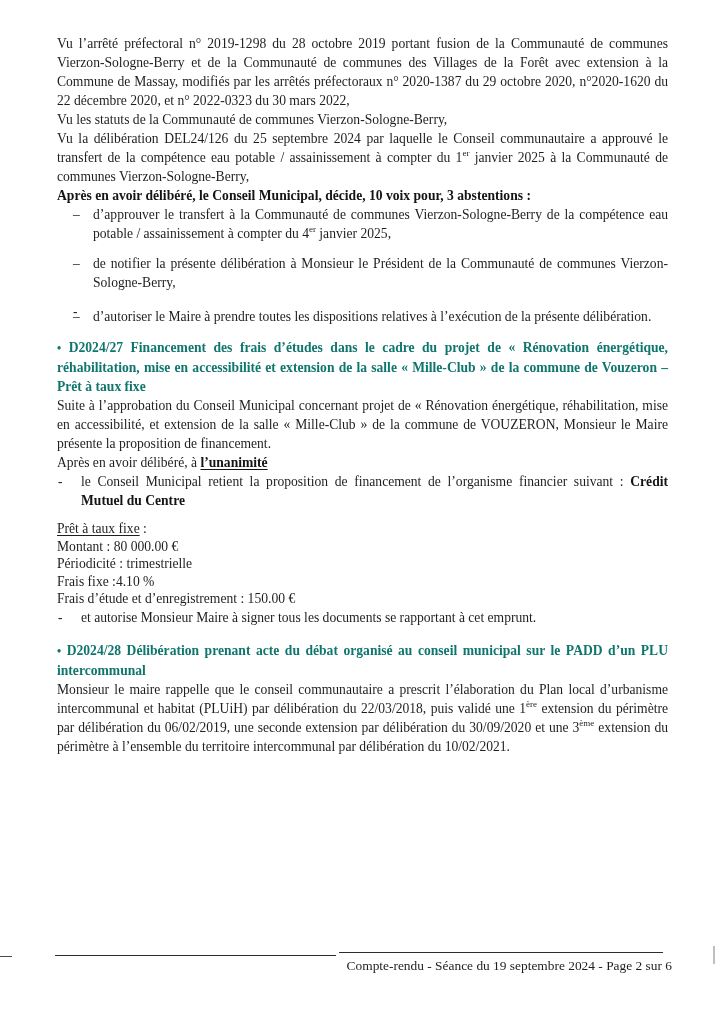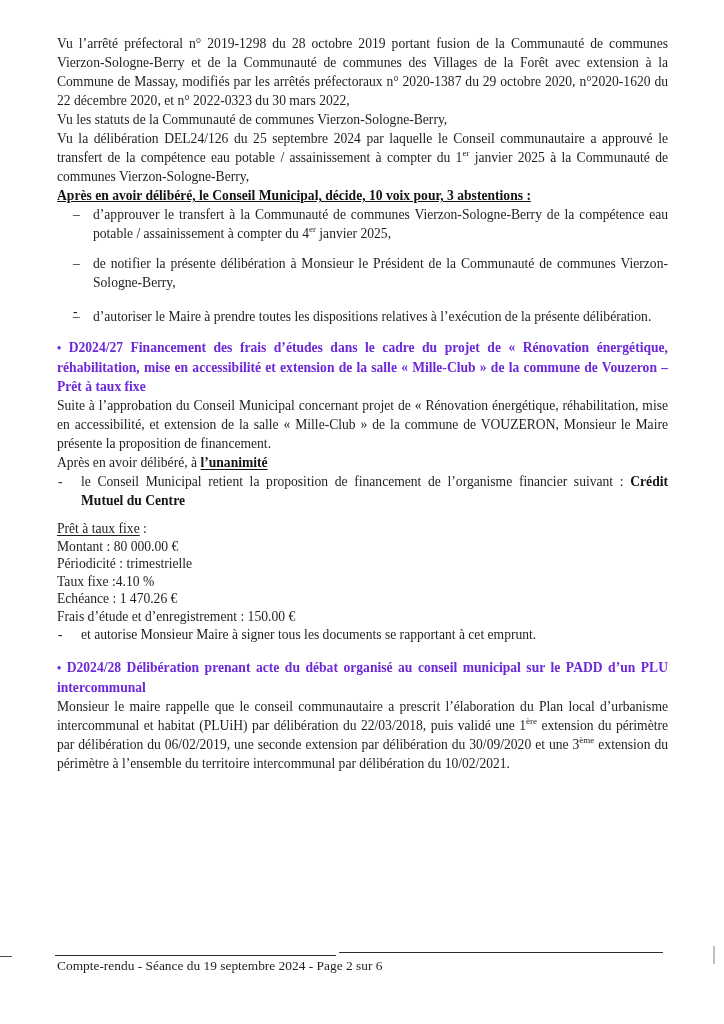--- a/index.html
+++ b/index.html
@@ -28,49 +28,49 @@
   sup { font-size: 9px; line-height: 0; vertical-align: super; }
 
   .mb7  { margin-bottom: 7px; }
   .mb8  { margin-bottom: 8px; }
   .mb10 { margin-bottom: 10px; }
   .mb11 { margin-bottom: 11px; }
   .mb12 { margin-bottom: 12px; }
   .mb14 { margin-bottom: 14px; }
   .mb15 { margin-bottom: 15px; }
   .mb18 { margin-bottom: 18px; }
-  .mb19 { margin-bottom: 19px; text-decoration: underline; }
+  .mb19 { margin-bottom: 19px; }
 
   .li { position: relative; }
   .li-a { padding-left: 36px; }
   .li-a .marker { position: absolute; left: 16px; top: 0; }
   .li-b { padding-left: 24px; }
   .li-b .marker { position: absolute; left: 1px; top: 0; }
 
   .loan p { line-height: 17.5px; }
 
-  .heading { font-weight: bold; color: #6d28d9; }
+  .heading { font-weight: bold; color: #0f766e; }
   .heading .bullet { font-size: 12px; }
 
   
   .footer-rule-a {
     position: absolute; left: 55px; top: 955px; width: 281px; height: 0;
     border-top: 1.6px solid #2d2d2d;
   }
   .footer-rule-b {
     position: absolute; left: 339px; top: 952px; width: 324px; height: 0;
     border-top: 1.6px solid #2d2d2d;
   }
   .edge-dash {
     position: absolute; left: 0; top: 956px; width: 12px; height: 0;
     border-top: 1.5px solid #4a4a4a;
   }
   .footer-text {
     position: absolute; left: 57px; top: 957px; width: 615px;
-    font-size: 13.4px; line-height: 18px;
+    text-align: right; font-size: 13.4px; line-height: 18px;
     font-family: "Liberation Serif", "DejaVu Serif", serif; color: #1e1e1e;
   }
   .scan-artifact {
     position: absolute; right: 9px; top: 946px; width: 2px; height: 18px;
     background: #8a8a8a; opacity: 0.55;
   }
 </style>
 </head>
 <body>
 
@@ -107,22 +107,21 @@
     <p class="mb11"><span>Après en avoir délibéré, à </span><span class="b u">l’unanimité</span></p>
 
     <div class="li li-b mb10">
       <span class="marker">-</span><span>le Conseil Municipal retient la proposition de financement de l’organisme financier suivant : </span><span class="b">Crédit Mutuel du Centre</span>
     </div>
 
     <div class="loan">
       <p><span class="u">Prêt à taux fixe</span><span> :</span></p>
       <p>Montant : 80 000.00 €</p>
       <p>Périodicité : trimestrielle</p>
-      <p>Taux fixe :4.10 %</p>
-      <p>Echéance : 1 470.26 €</p>
+      <p>Frais fixe :4.10 %</p>
       <p>Frais d’étude et d’enregistrement : 150.00 €</p>
     </div>
 
     <div class="li li-b mb14">
       <span class="marker">-</span><span>et autorise Monsieur Maire à signer tous les documents se rapportant à cet emprunt.</span>
     </div>
 
     <p class="heading mb8"><span class="bullet">•</span><span> D2024/28 Délibération prenant acte du débat organisé au conseil municipal sur le PADD d’un PLU intercommunal</span></p>
 
     <p><span>Monsieur le maire rappelle que le conseil communautaire a prescrit l’élaboration du Plan local d’urbanisme intercommunal et habitat (PLUiH) par délibération du 22/03/2018, puis validé une 1</span><sup>ère</sup><span> extension du périmètre par délibération du 06/02/2019, une seconde extension par délibération du 30/09/2020 et une 3</span><sup>ème</sup><span> extension du périmètre à l’ensemble du territoire intercommunal par délibération du 10/02/2021.</span></p>

